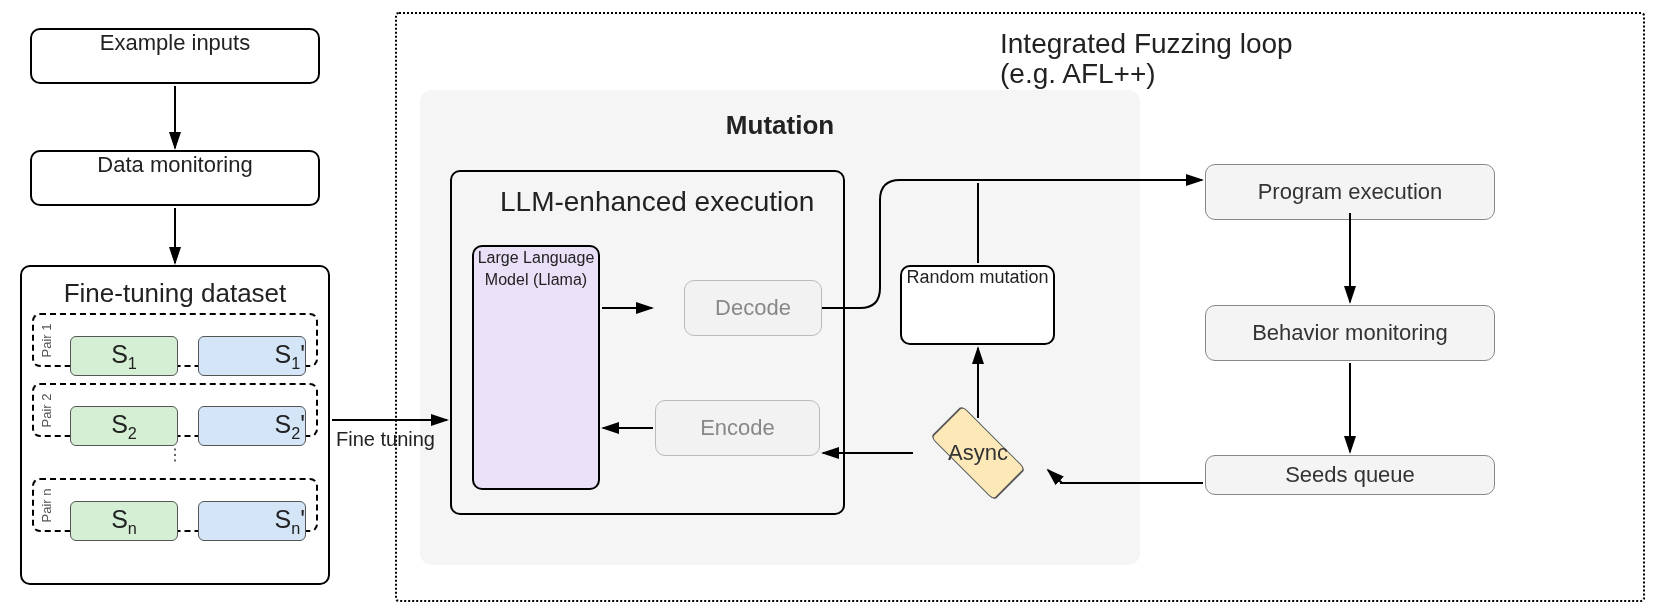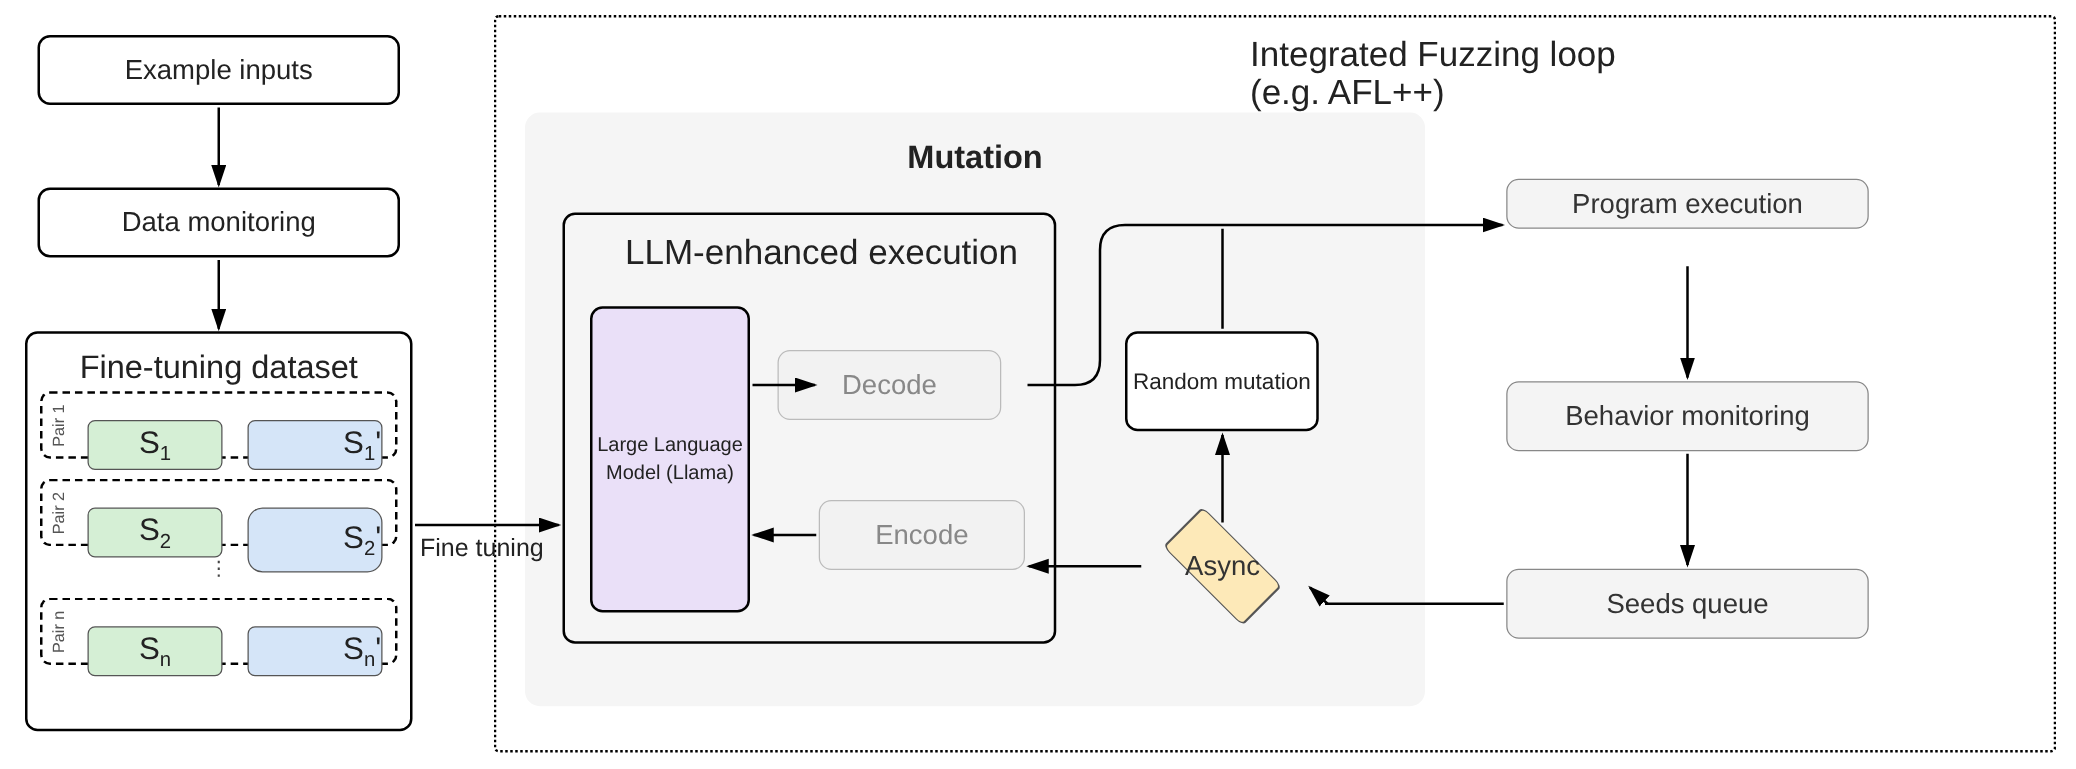--- a/index.html
+++ b/index.html
@@ -12,21 +12,20 @@
     width: 1661px;
     height: 615px;
     position: relative;
   }
   .box {
     position: absolute;
     border: 2px solid #000;
     border-radius: 10px;
     background: #fff;
     display: flex;
-    align-items: center;
     justify-content: center;
     font-size: 22px;
     text-align: center;
   }
   .lightbox {
     position: absolute;
     border: 1.5px solid #888;
     border-radius: 10px;
     background: #f4f4f4;
     display: flex;
@@ -147,21 +146,21 @@
   </span>
 </div>
 
 <div class="dashed-group" style="left:32px; top:383px; width:286px; height:54px;"></div>
 <div class="pair-label" style="left:30px; top:403px;">Pair 2</div>
 <div class="seed-box green" style="left:70px; top:390px; width:108px; height:40px;">
   <span>
     <span>S</span><span class="sub">2</span>
   </span>
 </div>
-<div class="seed-box blue" style="left:198px; top:390px; width:108px; height:52px;border-radius:12px;">
+<div class="seed-box blue" style="left:198px; top:390px; width:108px; height:40px;">
   <span>
     <span>S</span><span class="sub">2</span><span>'</span>
   </span>
 </div>
 
 <div class="title-label" style="left:165px; top:445px; width:20px; font-size:16px; color:#444;">⋮</div>
 
 <div class="dashed-group" style="left:32px; top:478px; width:286px; height:54px;"></div>
 <div class="pair-label" style="left:30px; top:498px;">Pair n</div>
 <div class="seed-box green" style="left:70px; top:485px; width:108px; height:40px;">
@@ -184,43 +183,43 @@
 
 <div class="box" style="left:450px; top:170px; width:395px; height:345px; display:block; background:transparent;"></div>
 <div class="right-label" style="left:500px; top:186px; width:325px;">
   <span>LLM-enhanced execution</span>
 </div>
 
 <div class="box purple" style="left:472px; top:245px; width:128px; height:245px; font-size:16px; line-height:1.35;">
   <span>Large Language Model (Llama)</span>
 </div>
 
-<div class="faintbox" style="left:622px; top:280px; width:179px; height:56px;align-items:center;">
+<div class="faintbox" style="left:684px; top:280px; width:138px; height:56px;align-items:center;">
   <span>Decode</span>
 </div>
 <div class="faintbox" style="left:655px; top:400px; width:165px; height:56px;">
   <span>Encode</span>
 </div>
 
 <div class="box" style="left:900px; top:265px; width:155px; height:80px; font-size:18px;">
   <span>Random mutation</span>
 </div>
 
 <div style="position:absolute; left:908px; top:418px; width:140px; height:70px;">
   <div style="position:absolute; left:45px; top:10px; width:50px; height:50px; transform:rotate(45deg) scaleX(1.8) scaleY(0.9); background:#fde9b8; border:1.5px solid #555; border-radius:4px;"></div>
 </div>
 <div class="diamond-content" style="left:908px; top:440px;">Async</div>
 
-<div class="lightbox" style="left:1205px; top:143px; width:290px; height:40px;">
+<div class="lightbox" style="left:1205px; top:164px; width:290px; height:56px;">
   <span>Program execution</span>
 </div>
 <div class="lightbox" style="left:1205px; top:305px; width:290px; height:56px;">
   <span>Behavior monitoring</span>
 </div>
-<div class="lightbox" style="left:1205px; top:455px; width:290px; height:56px;">
+<div class="lightbox" style="left:1205px; top:455px; width:290px; height:40px;">
   <span>Seeds queue</span>
 </div>
 
 <div class="edge-label" style="left:336px; top:428px;">Fine tuning</div>
 
 <svg class="arrows">
   <defs>
     <marker id="ah" markerWidth="10" markerHeight="10" refX="8" refY="3" orient="auto" markerUnits="strokeWidth">
       <path d="M0,0 L9,3 L0,6 Z" fill="#000"></path>
     </marker>

